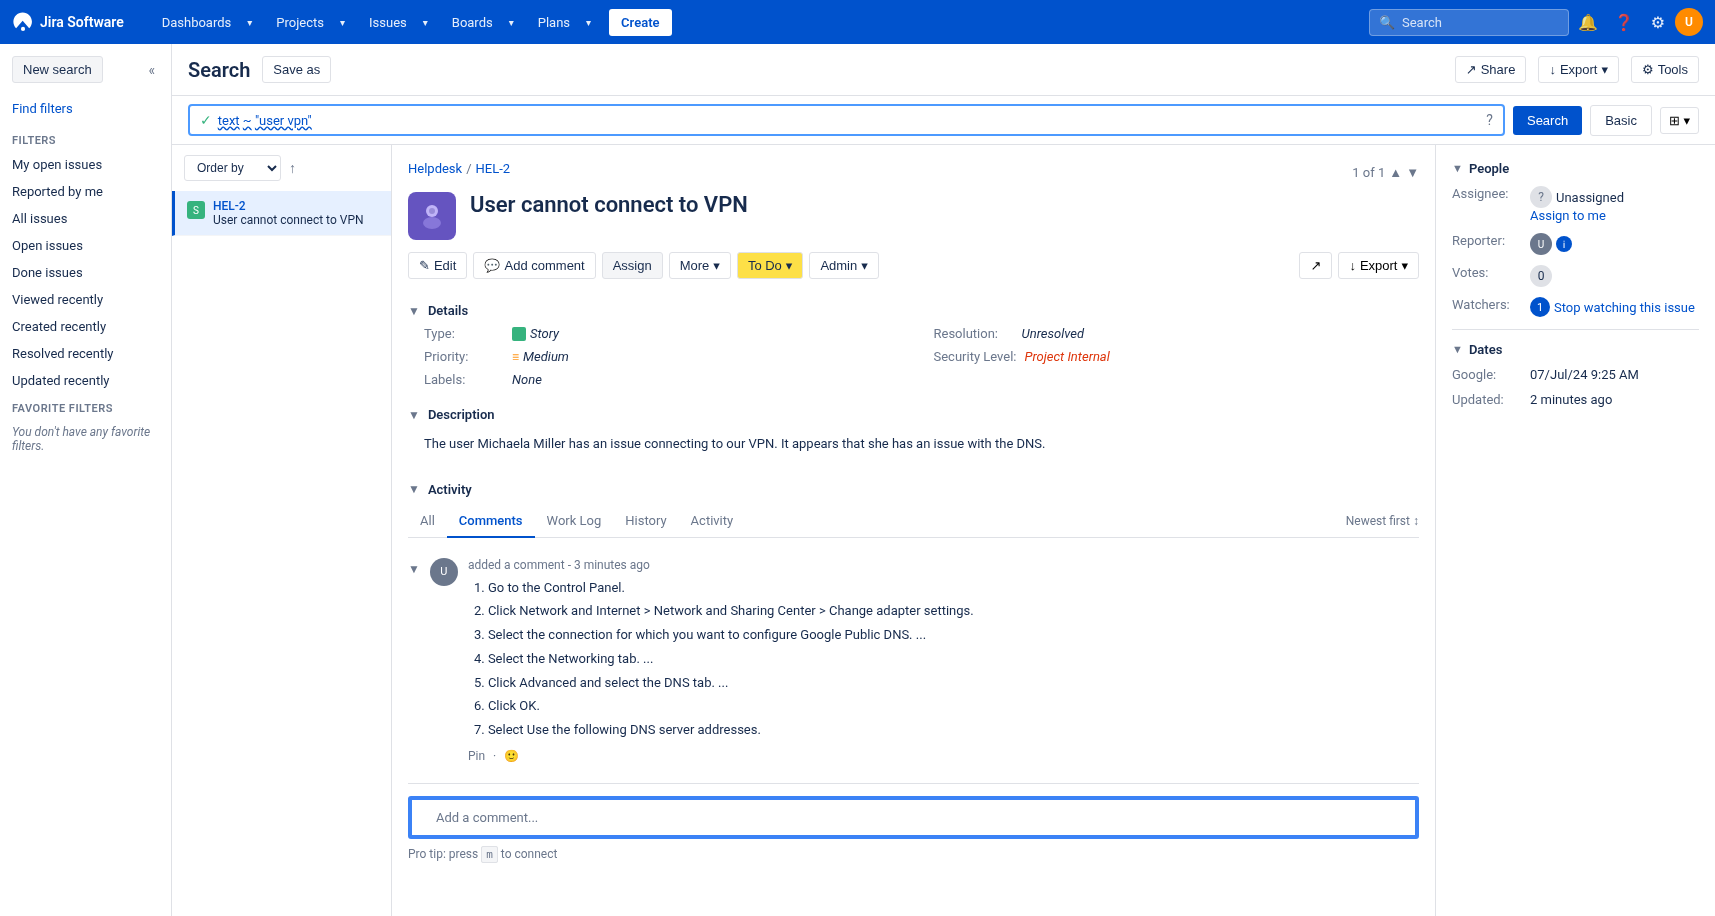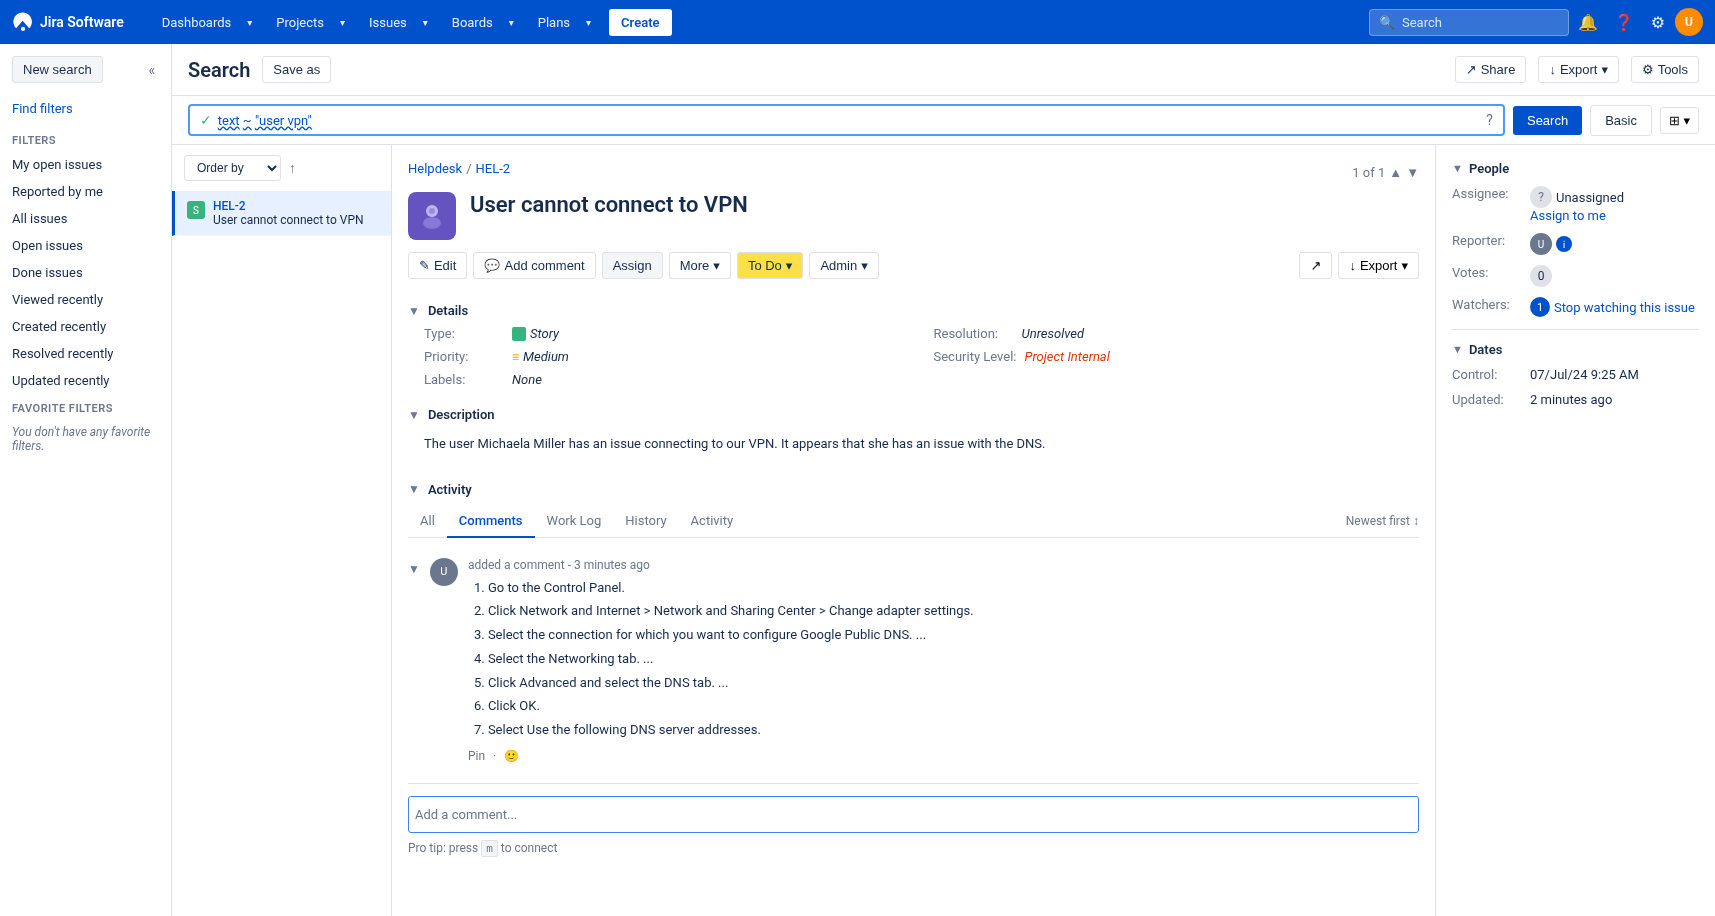--- a/index.html
+++ b/index.html
@@ -491,23 +491,23 @@
     .comment-content ol { padding-left: 20px; }
     .comment-content li { margin-bottom: 3px; }
     .comment-actions {
       display: flex; gap: 8px;
       margin-top: 8px;
       font-size: 12px;
       color: #6b778c;
     }
     .comment-action { cursor: pointer; }
     .add-comment-box {
-      border: 1px solid #3b82f6;
-      border-radius: 3px;
-      padding: 10px 6px;
+      border: 4px solid #3b82f6;
+      border-radius: 3px;
+      padding: 10px 24px;
       font-size: 13px;
       color: #6b778c;
       cursor: text;
       margin: 8px 0;
     }
     .comment-tip {
       font-size: 12px;
       color: #6b778c;
     }
     .comment-tip kbd {
@@ -908,21 +908,21 @@
           </div>
         </div>
 
         <div class="divider"></div>
 
         <div class="panel-section-title">
           <span style="color:#6b778c; font-size:11px;">▼</span>
           <span>Dates</span>
         </div>
         <div class="panel-row">
-          <span class="panel-label">Control:</span>
+          <span class="panel-label">Google:</span>
           <span class="date-value">07/Jul/24 9:25 AM</span>
         </div>
         <div class="panel-row">
           <span class="panel-label">Updated:</span>
           <span class="date-relative">2 minutes ago</span>
         </div>
       </div>
     </div>
   </div>
 </div>

